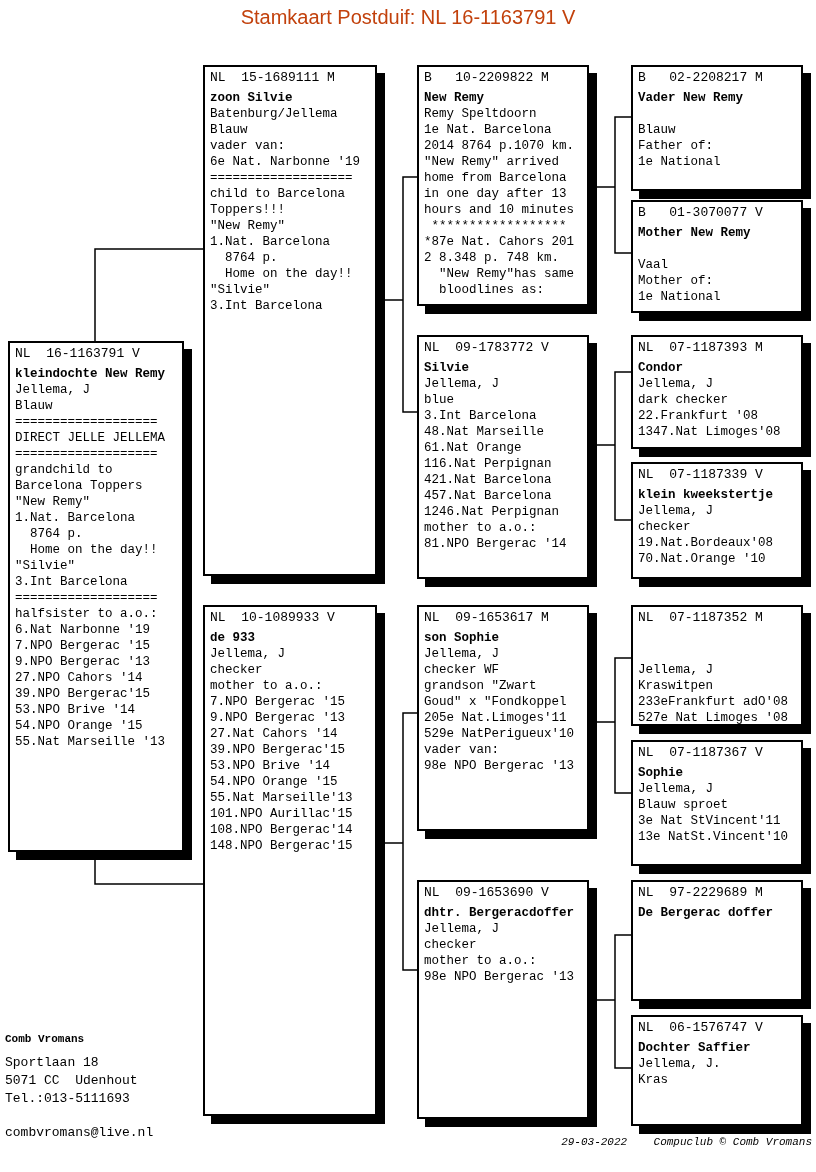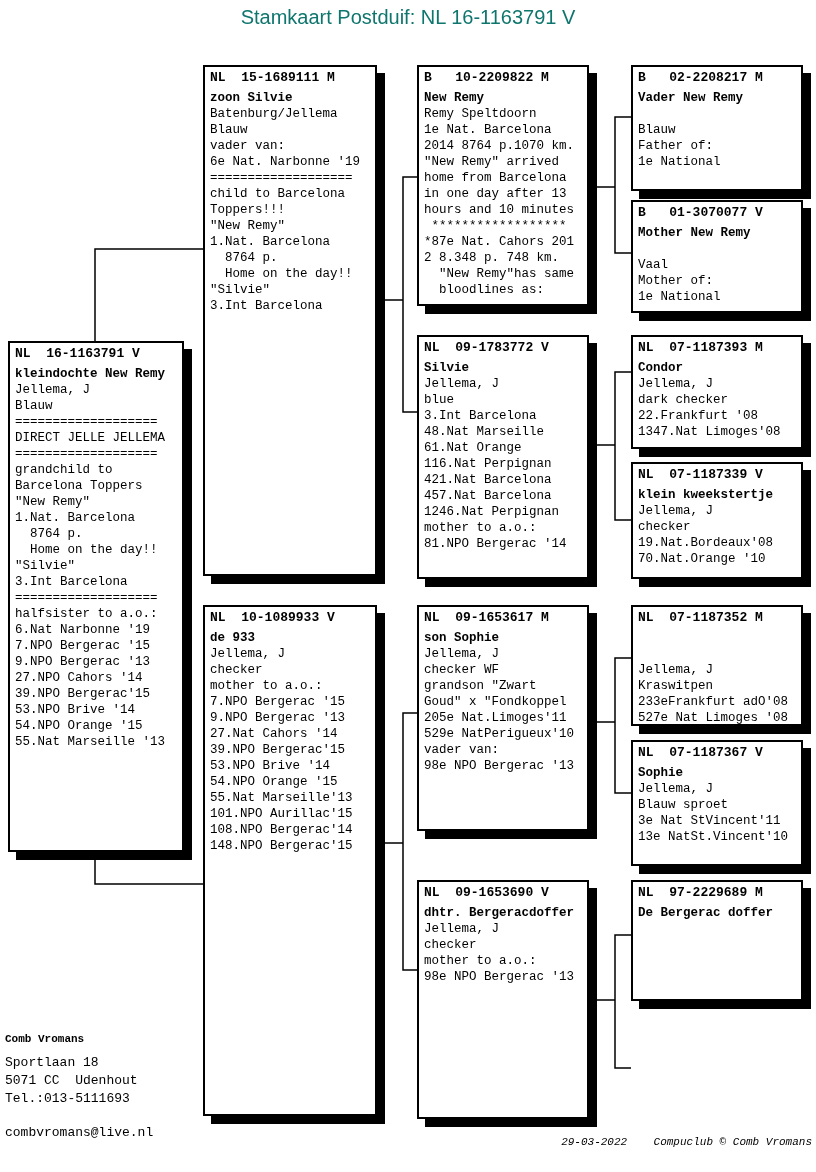--- a/index.html
+++ b/index.html
@@ -1,23 +1,23 @@
 <!DOCTYPE html>
 <html><head>
 <meta charset="utf-8">
 <style>
   html,body{margin:0;padding:0;background:#fff;}
   #page{position:relative;width:816px;height:1172px;background:#ffffff;color:#000;
         font-family:"Liberation Mono","DejaVu Sans Mono",monospace;overflow:hidden;}
   .title{position:absolute;top:6px;left:0;width:100%;text-align:center;
-         font-family:"Liberation Sans","DejaVu Sans",sans-serif;font-size:20px;color:#0f766e;}
+         font-family:"Liberation Sans","DejaVu Sans",sans-serif;font-size:20px;color:#c2410c;}
   svg.wires{position:absolute;left:0;top:0;pointer-events:none;}
   .box{position:absolute;background:#fff;border:2px solid #000;box-shadow:8px 8px 0 0 #000;
        padding:3px 5px;box-sizing:border-box;font-size:12.5px;line-height:16px;}
-  .ring{font-weight:bold;font-size:13px;white-space:pre;margin-bottom:4px;}
+  .ring{font-weight:normal;font-size:13px;white-space:pre;margin-bottom:4px;}
   .pname{font-weight:bold;white-space:pre;min-height:16px;}
   .lines .line{white-space:pre;}
   .footer{position:absolute;left:5px;top:1030px;font-size:13px;line-height:18px;}
   .footer .fname{font-size:11px;font-weight:bold;margin-bottom:6px;}
   .footer .femail{margin-top:16px;}
   .credit{position:absolute;right:4px;top:1136px;font-size:11px;font-style:italic;white-space:pre;}
 </style>
 </head>
 <body>
 
@@ -236,20 +236,28 @@
         <div class="line">3e Nat StVincent'11</div>
         <div class="line">13e NatSt.Vincent'10</div>
       </div>
   </div>
 
   <div class="box" style="left:631px;top:880px;width:172px;height:121px">
     <div class="ring">NL  97-2229689 M</div>
     <div class="pname">De Bergerac doffer</div>
   </div>
 
+  <div class="box" style="left:631px;top:1015px;width:172px;height:111px">
+    <div class="ring">NL  06-1576747 V</div>
+    <div class="pname">Dochter Saffier</div>
+    <div class="lines">
+        <div class="line">Jellema, J.</div>
+        <div class="line">Kras</div>
+      </div>
+  </div>
 
   <div class="footer">
     <div class="fname">Comb Vromans</div>
     <div style="white-space:pre">Sportlaan 18</div>
     <div style="white-space:pre">5071 CC  Udenhout</div>
     <div style="white-space:pre">Tel.:013-5111693</div>
     <div class="femail">combvromans@live.nl</div>
   </div>
 
   <div class="credit">29-03-2022    Compuclub © Comb Vromans</div>

